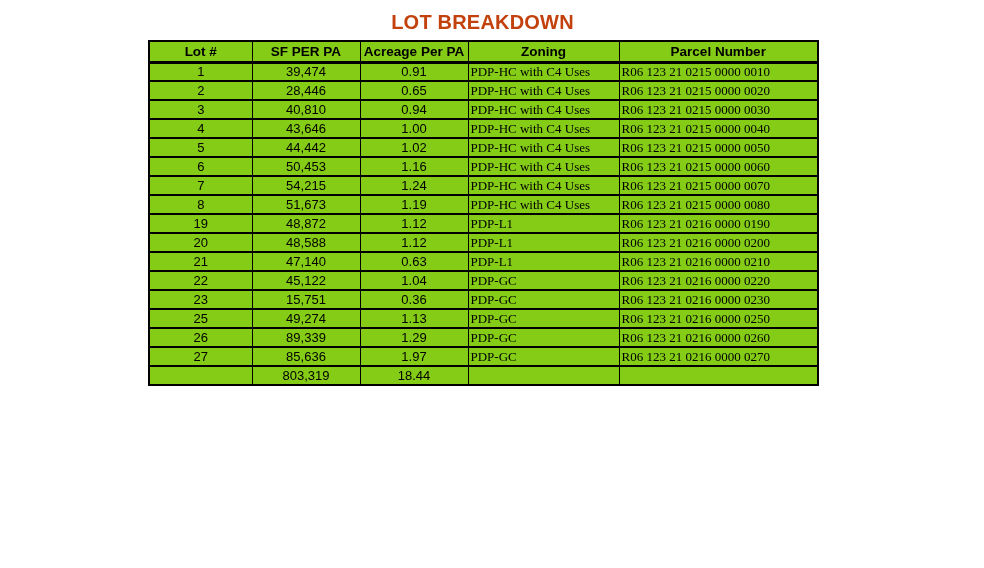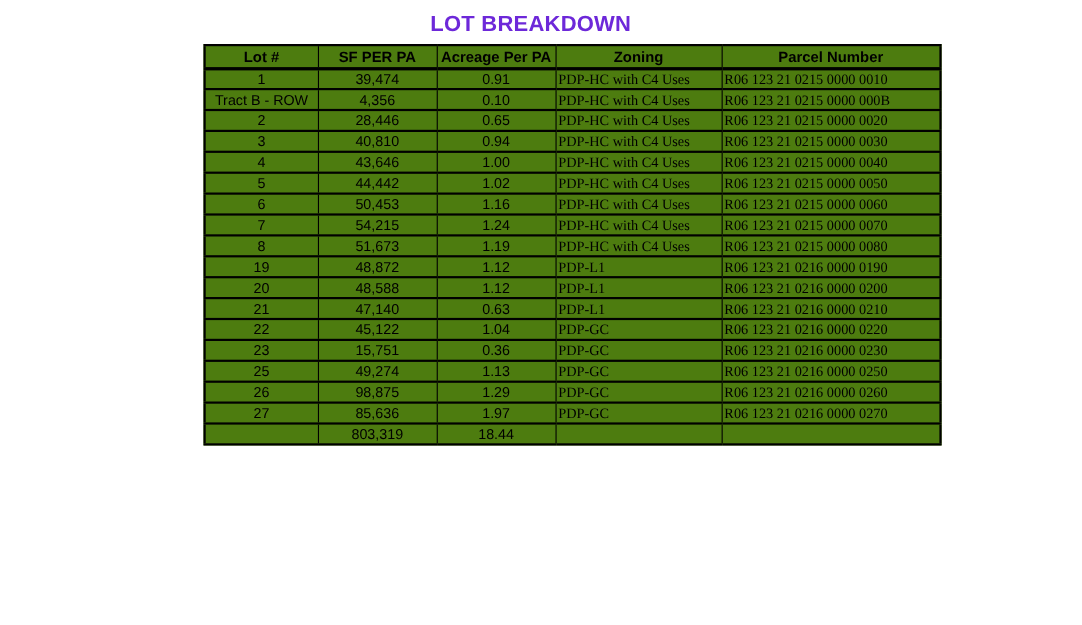--- a/index.html
+++ b/index.html
@@ -15,32 +15,31 @@
   }
   .title {
     position: absolute;
     left: 148px;
     top: 11px;
     width: 669px;
     text-align: center;
     font-size: 20px;
     font-weight: bold;
     letter-spacing: 0.2px;
-    color: #6d28d9;
+    color: #c2410c;
   }
   table.lot-table {
     position: absolute;
     left: 148px;
     top: 40px;
     width: 669px;
     border-collapse: collapse;
     table-layout: fixed;
     border: 2px solid #000000;
-    background: #4d7c0f;
-    margin-left: 37px;
+    background: #84cc16;
   }
   table.lot-table th, table.lot-table td {
     border-left: 1px solid #000000;
     border-right: 1px solid #000000;
     border-top: 2px solid #000000;
     border-bottom: 2px solid #000000;
     font-size: 13px;
     line-height: 1;
     height: 19px;
     padding: 0 2px;
@@ -82,27 +81,20 @@
     </thead>
     <tbody id="rows">
         <tr>
           <td class="c">1</td>
           <td class="c">39,474</td>
           <td class="c">0.91</td>
           <td class="l">PDP-HC with C4 Uses</td>
           <td class="l">R06 123 21 0215 0000 0010</td>
         </tr>
         <tr>
-          <td class="c">Tract B - ROW</td>
-          <td class="c">4,356</td>
-          <td class="c">0.10</td>
-          <td class="l">PDP-HC with C4 Uses</td>
-          <td class="l">R06 123 21 0215 0000 000B</td>
-        </tr>
-        <tr>
           <td class="c">2</td>
           <td class="c">28,446</td>
           <td class="c">0.65</td>
           <td class="l">PDP-HC with C4 Uses</td>
           <td class="l">R06 123 21 0215 0000 0020</td>
         </tr>
         <tr>
           <td class="c">3</td>
           <td class="c">40,810</td>
           <td class="c">0.94</td>
@@ -181,21 +173,21 @@
         </tr>
         <tr>
           <td class="c">25</td>
           <td class="c">49,274</td>
           <td class="c">1.13</td>
           <td class="l">PDP-GC</td>
           <td class="l">R06 123 21 0216 0000 0250</td>
         </tr>
         <tr>
           <td class="c">26</td>
-          <td class="c">98,875</td>
+          <td class="c">89,339</td>
           <td class="c">1.29</td>
           <td class="l">PDP-GC</td>
           <td class="l">R06 123 21 0216 0000 0260</td>
         </tr>
         <tr>
           <td class="c">27</td>
           <td class="c">85,636</td>
           <td class="c">1.97</td>
           <td class="l">PDP-GC</td>
           <td class="l">R06 123 21 0216 0000 0270</td>

